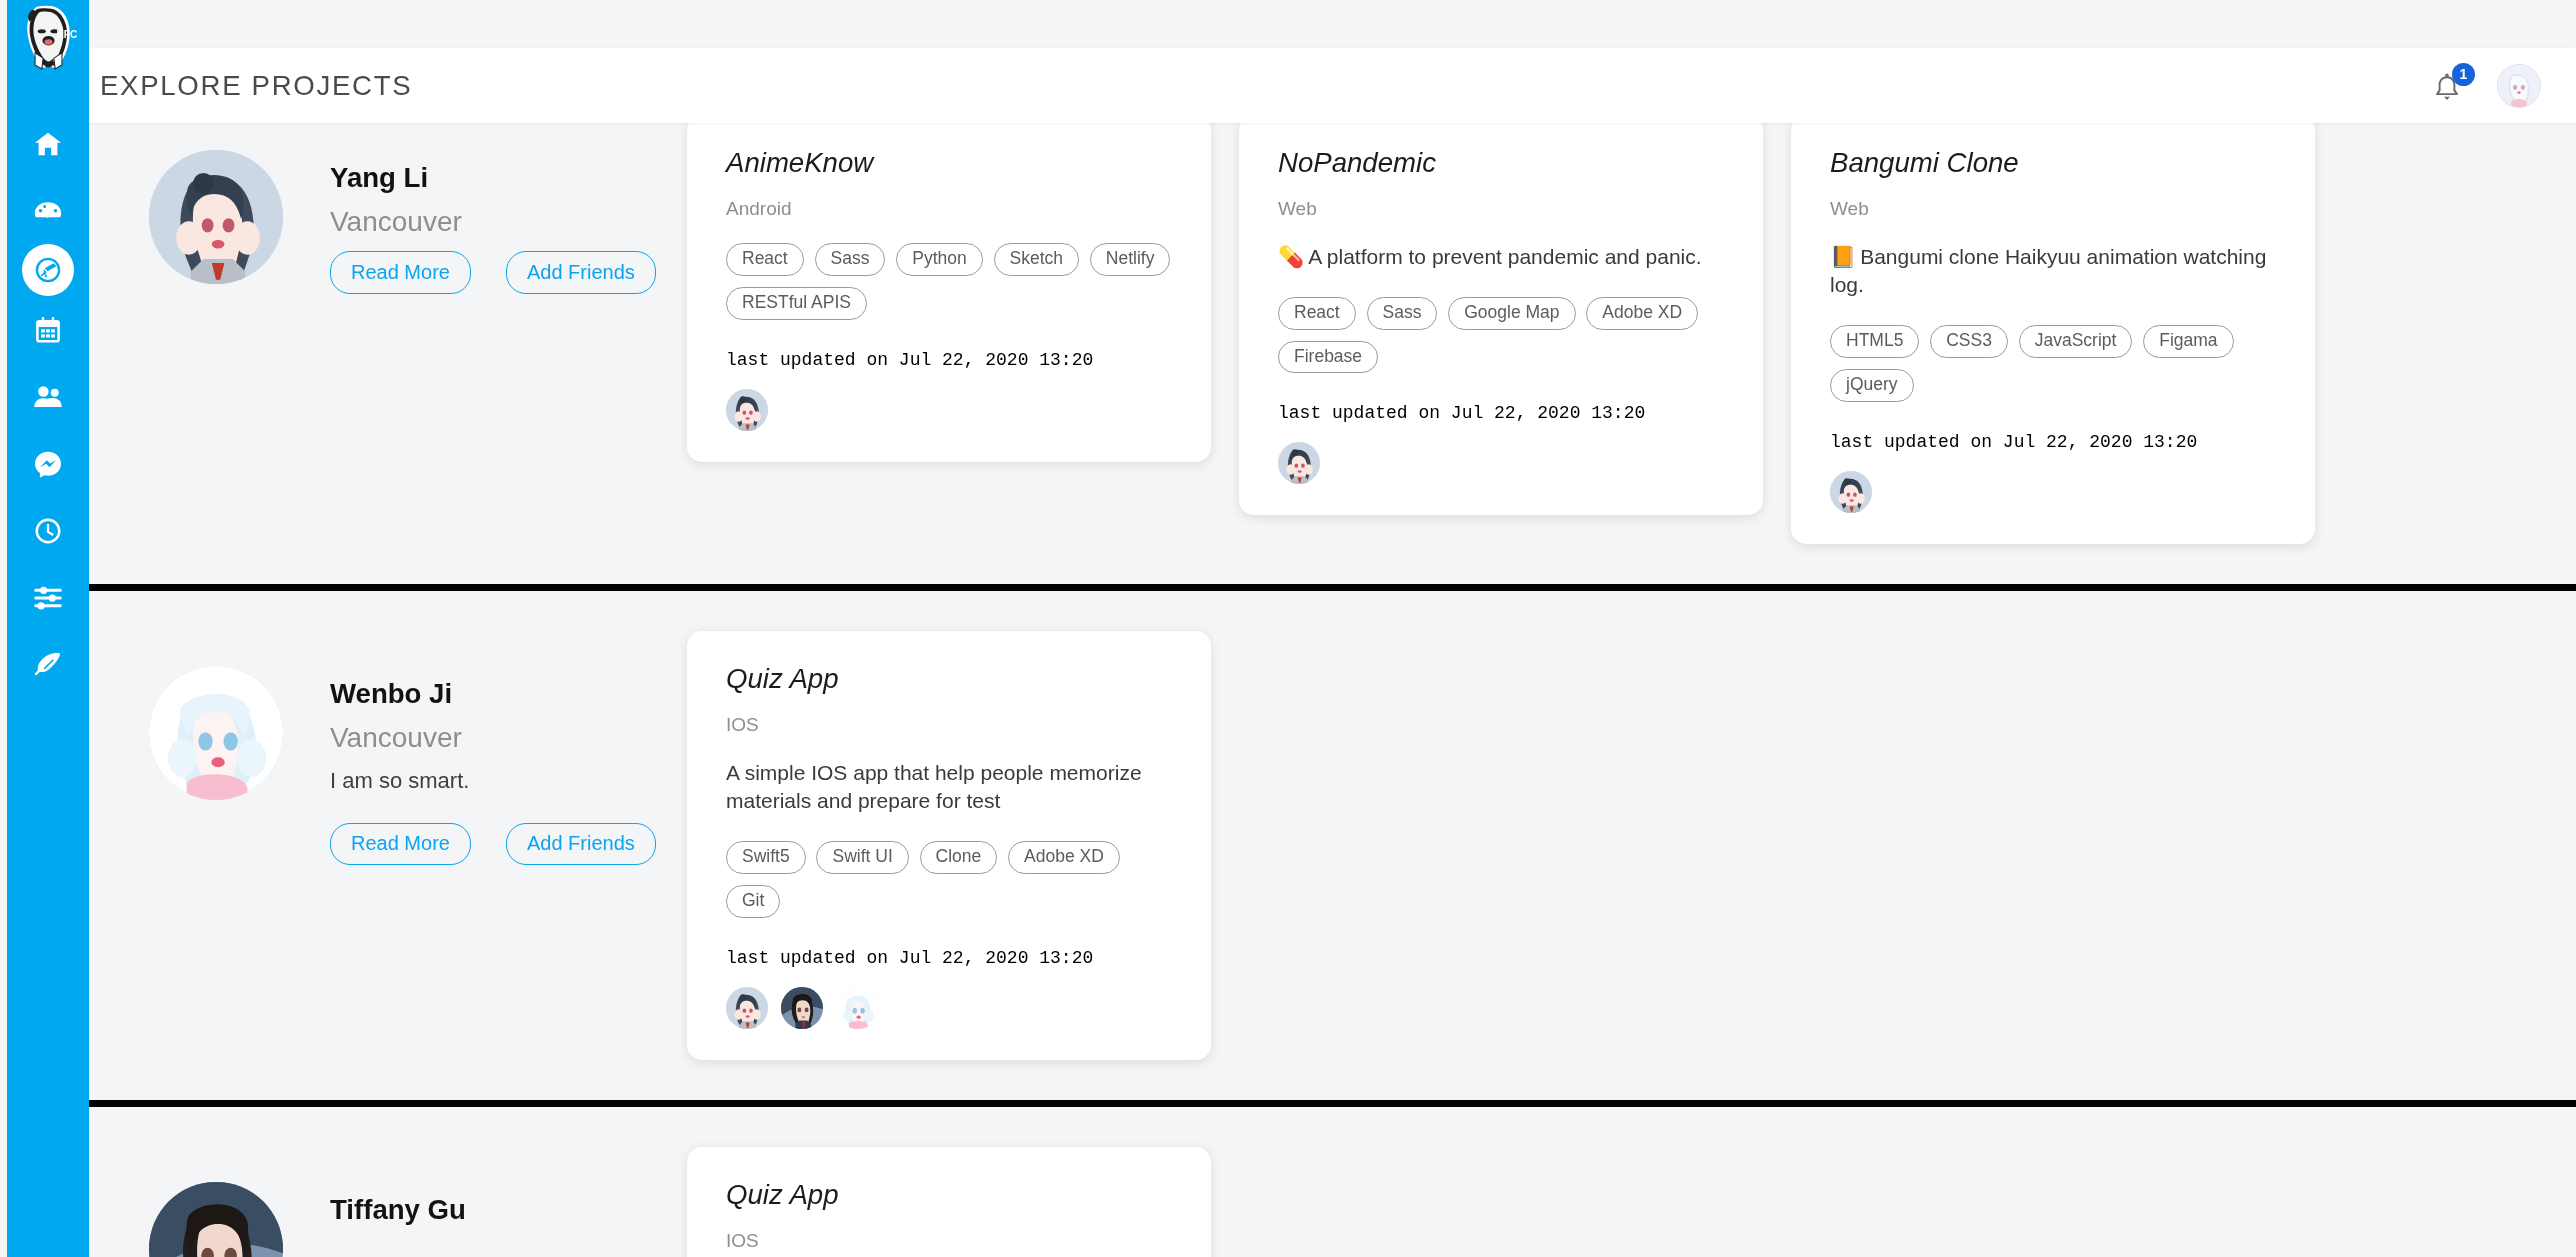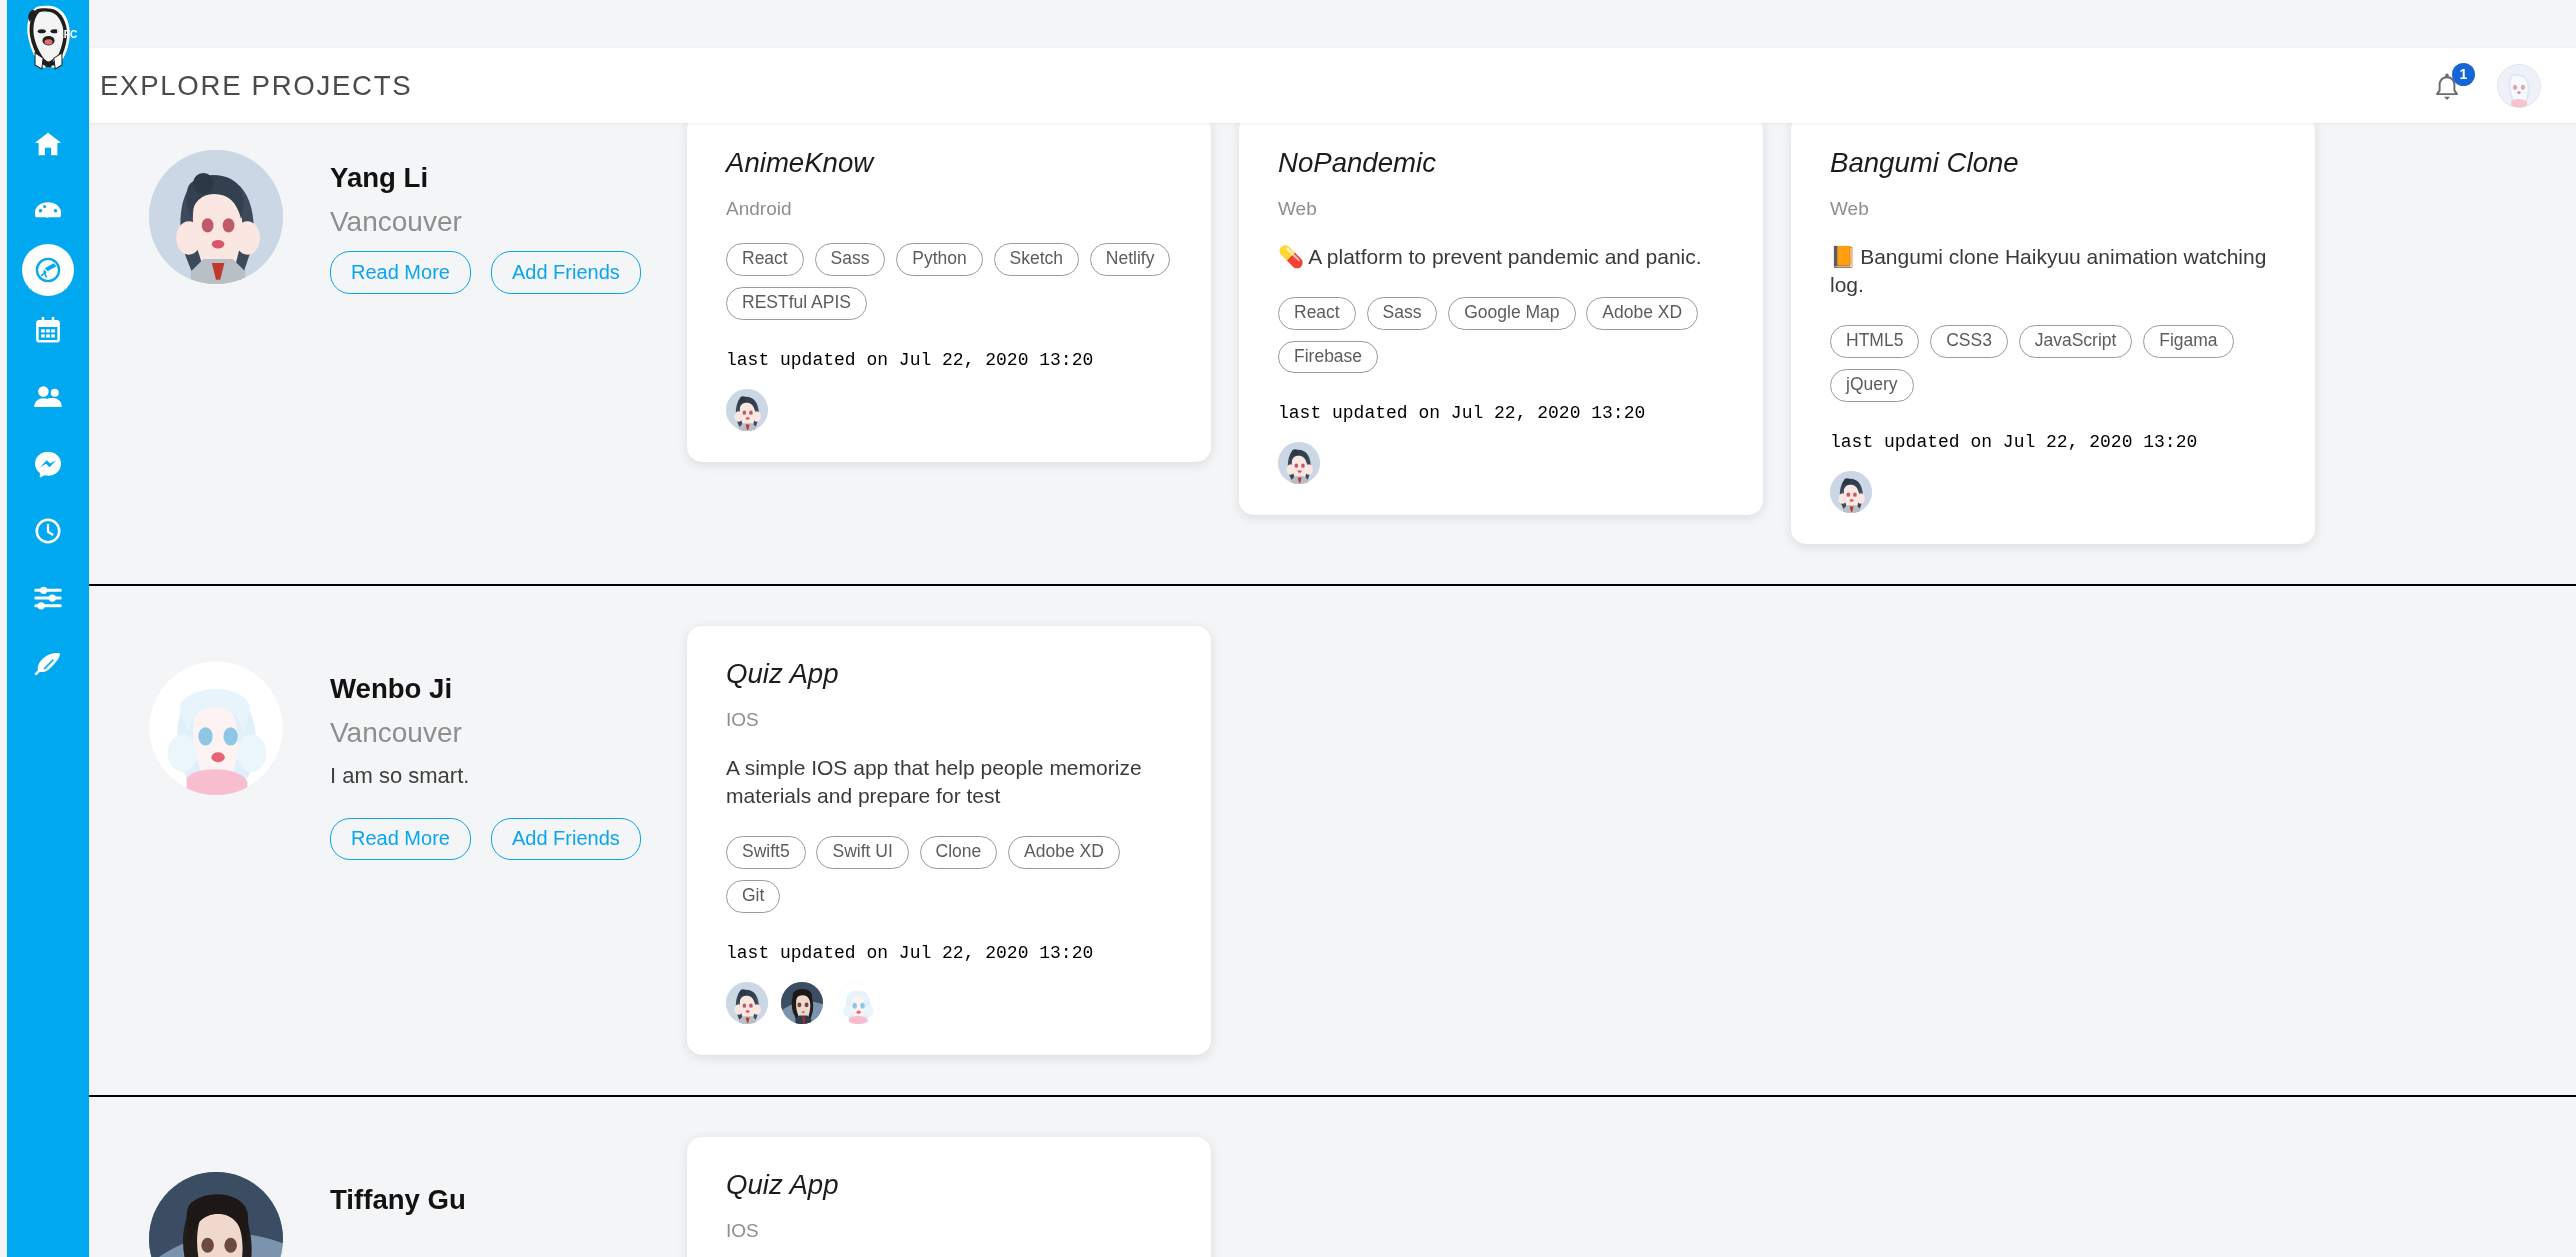--- a/index.html
+++ b/index.html
@@ -81,21 +81,21 @@
   #main {
     position: absolute; left: 82px; top: 75px;
     width: 2494px; height: 1182px;
     background: #f4f5f6;
     overflow: hidden;
   }
   .row {
     position: relative;
     display: flex;
     align-items: flex-start;
-    border-bottom: 2px solid #000000;
+    border-bottom: 7px solid #000000;
     padding: 0;
   }
   .row:last-child { border-bottom: none; }
 
   
   .profile {
     width: 605px;
     flex: 0 0 605px;
     display: flex;
     align-items: flex-start;
@@ -113,21 +113,21 @@
     font-size: 27.6px; font-weight: 700; color: #121212;
     margin-bottom: 12px; white-space: nowrap;
   }
   .profile-city {
     font-size: 28px; color: #8e8e8e; margin-bottom: 13.4px;
   }
   .profile-bio {
     font-size: 22px; color: #3f3f3f; line-height: 1.30;
     max-width: 282px; margin-bottom: 27px;
   }
-  .profile-buttons { display: flex; gap: 20px; }
+  .profile-buttons { display: flex; gap: 35px; }
   .pbtn {
     border: 1.3px solid #0aa4ef;
     color: #0aa4ef;
     background: #f4f5f6;
     border-radius: 20px;
     font-size: 20px;
     padding: 9.4px 20px 10.8px 20px;
     cursor: pointer;
     font-family: "Liberation Sans", sans-serif;
     white-space: nowrap;

